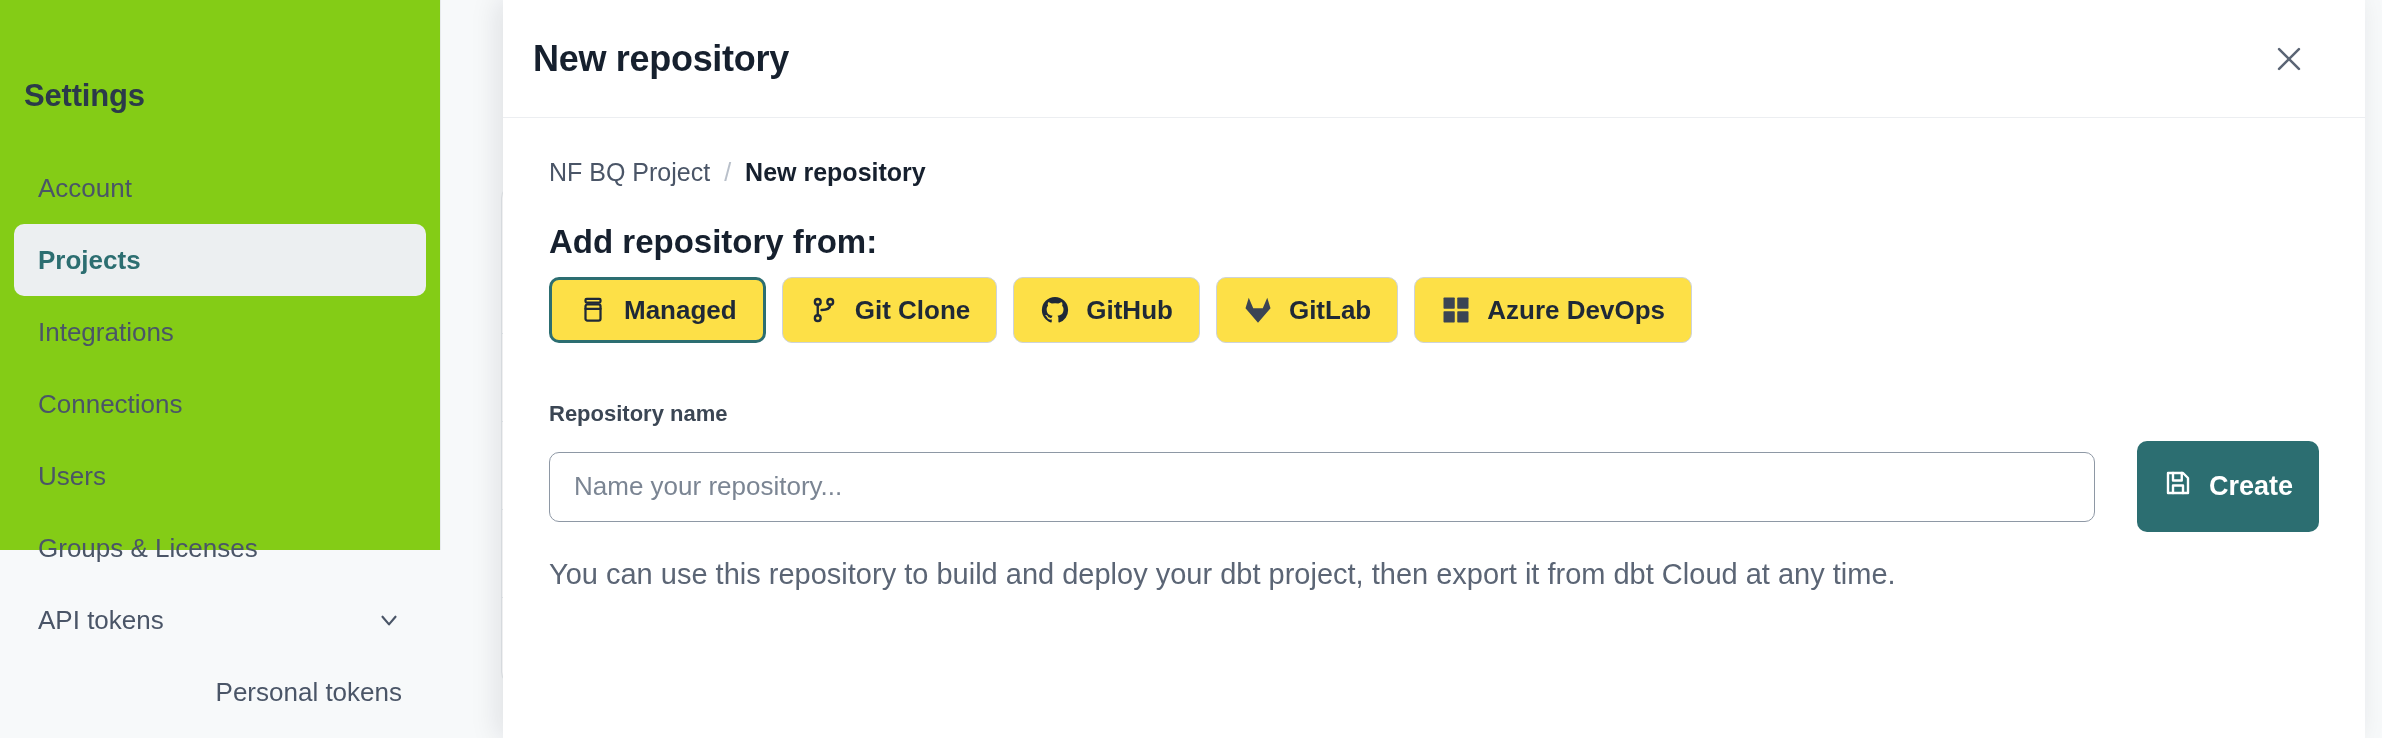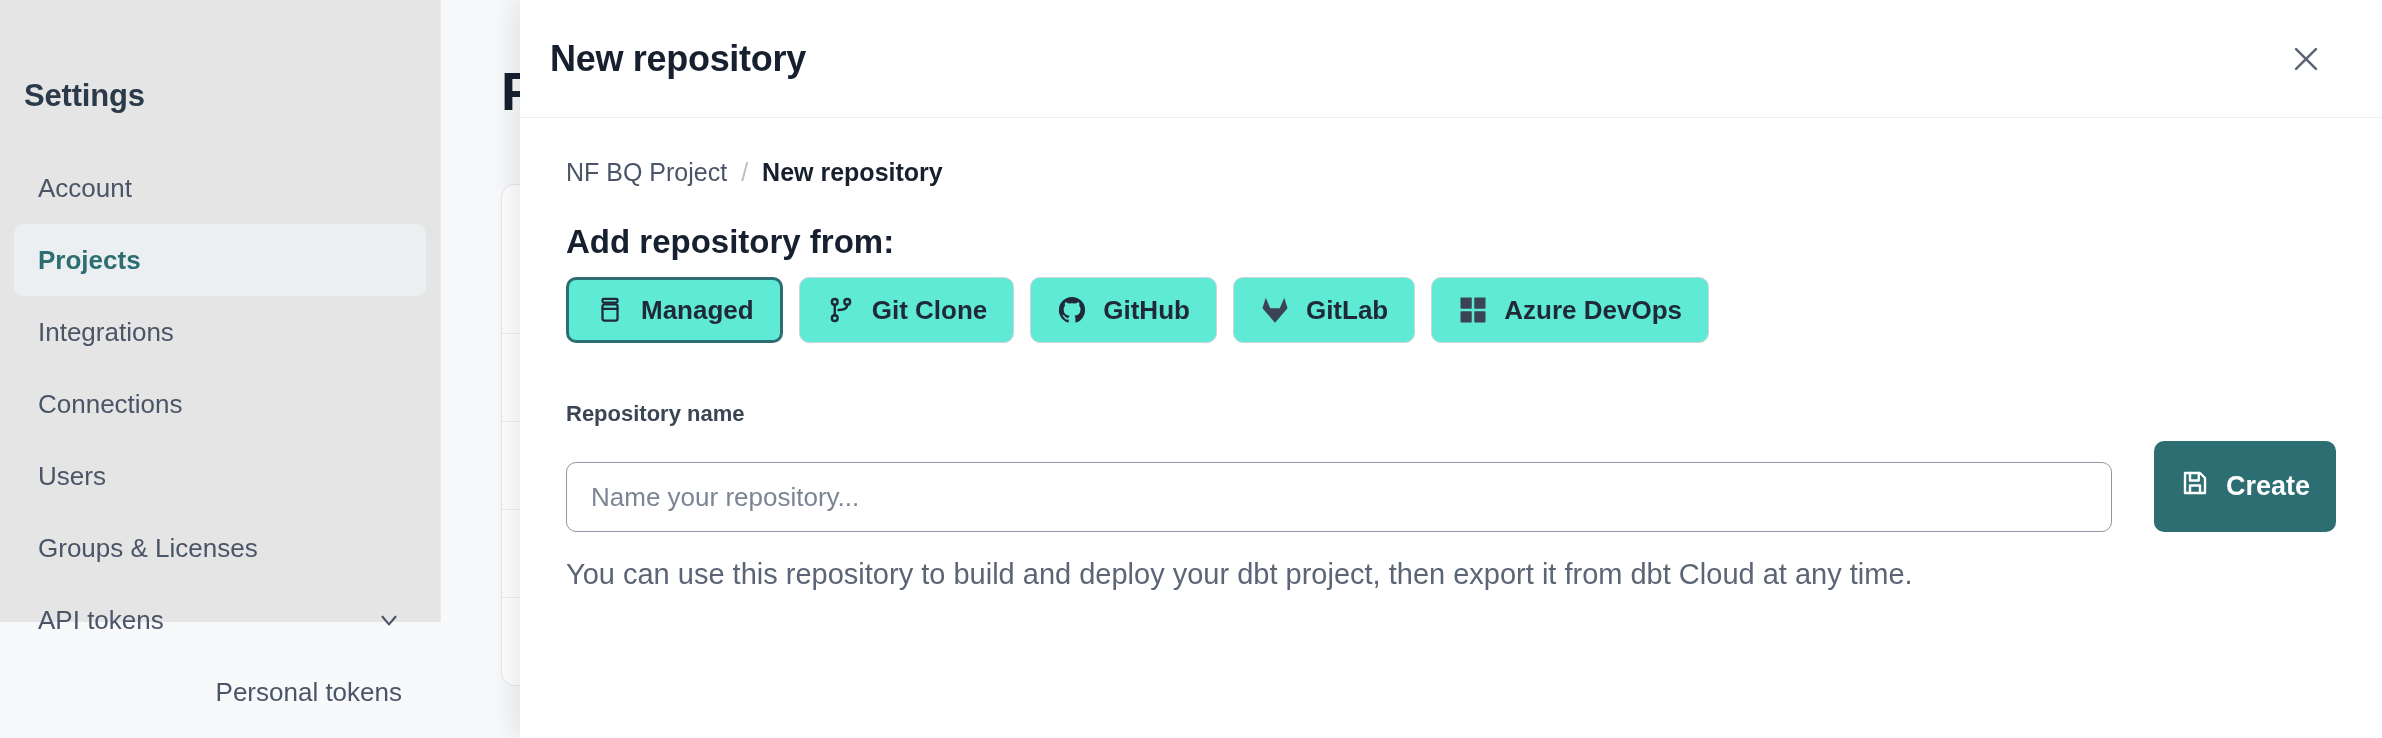--- a/index.html
+++ b/index.html
@@ -8,22 +8,22 @@
     font-family: "Liberation Sans", sans-serif;
     background: #ffffff;
     overflow: hidden;
   }
   #app { position: relative; width: 2382px; height: 738px; }
 
   
   .bg-page { position: absolute; inset: 0; display: flex; background: #f7f9fa; }
 
   .sidebar {
-    width: 441px; height: 622px;
-    background: #e5e5e5;
+    width: 441px; height: 550px;
+    background: #84cc16;
     border-right: 1px solid #e8ebed;
     padding: 78px 0 0 0;
     flex: 0 0 441px;
   }
   .sidebar-title {
     font-size: 31px; font-weight: 700; color: #2b3a4a;
     padding: 0 24px; margin-bottom: 38px; letter-spacing: -0.2px;
   }
   .nav-item {
     height: 72px; display: flex; align-items: center;
@@ -53,21 +53,21 @@
   .search-box .ph { font-size: 25px; color: #6b7686; }
   .proj-row {
     border-top: 1px solid #e9edf0;
     height: 88px; display: flex; align-items: center;
     padding: 0 60px; font-size: 28px; font-weight: 700; color: #16202e;
     white-space: nowrap; overflow: hidden;
   }
 
   
   .modal {
-    position: absolute; top: 0; right: 0;
+    position: absolute; top: 0; right: 17px;
     width: 1862px; height: 738px;
     background: #ffffff;
     box-shadow: -6px 0 26px rgba(16,24,40,.10);
     z-index: 10;
   }
   .modal-head {
     height: 118px; display: flex; align-items: center;
     justify-content: space-between;
     padding: 0 52px 0 30px;
     border-bottom: 1px solid #eceef1;
@@ -84,28 +84,28 @@
   .crumb .sep { color: #b9c0ca; }
   .crumb .c2 { color: #16202e; font-weight: 700; }
 
   .section-h { font-size: 33px; font-weight: 700; color: #16202e; margin-bottom: 16px; }
 
   .tabs { display: flex; gap: 16px; margin-bottom: 58px; }
   .tab {
     display: flex; align-items: center; gap: 16px;
     height: 66px; padding: 0 26px;
     border: 1px solid #cdd3da; border-radius: 10px;
-    background: #5eead4; cursor: pointer;
+    background: #fde047; cursor: pointer;
     font-size: 26px; font-weight: 700; color: #1f2937;
   }
   .tab.selected { border: 3px solid #2c6e71; }
   .tab svg { display: block; }
 
   .field-label { font-size: 22px; font-weight: 700; color: #3b4654; margin-bottom: 14px; }
-  .field-row { display: flex; align-items: flex-end; gap: 42px; }
+  .field-row { display: flex; align-items: center; gap: 42px; }
   .text-input {
     flex: 1 1 auto; height: 70px;
     border: 1px solid #8e98a5; border-radius: 10px;
     padding: 0 24px; font-size: 26px; color: #16202e;
     font-family: "Liberation Sans", sans-serif; background: #fff;
   }
   .text-input::placeholder { color: #7b8593; }
   .create-btn {
     flex: 0 0 auto; height: 91px; display: flex; align-items: center;
     gap: 16px; padding: 0 26px; border: none; border-radius: 10px;

